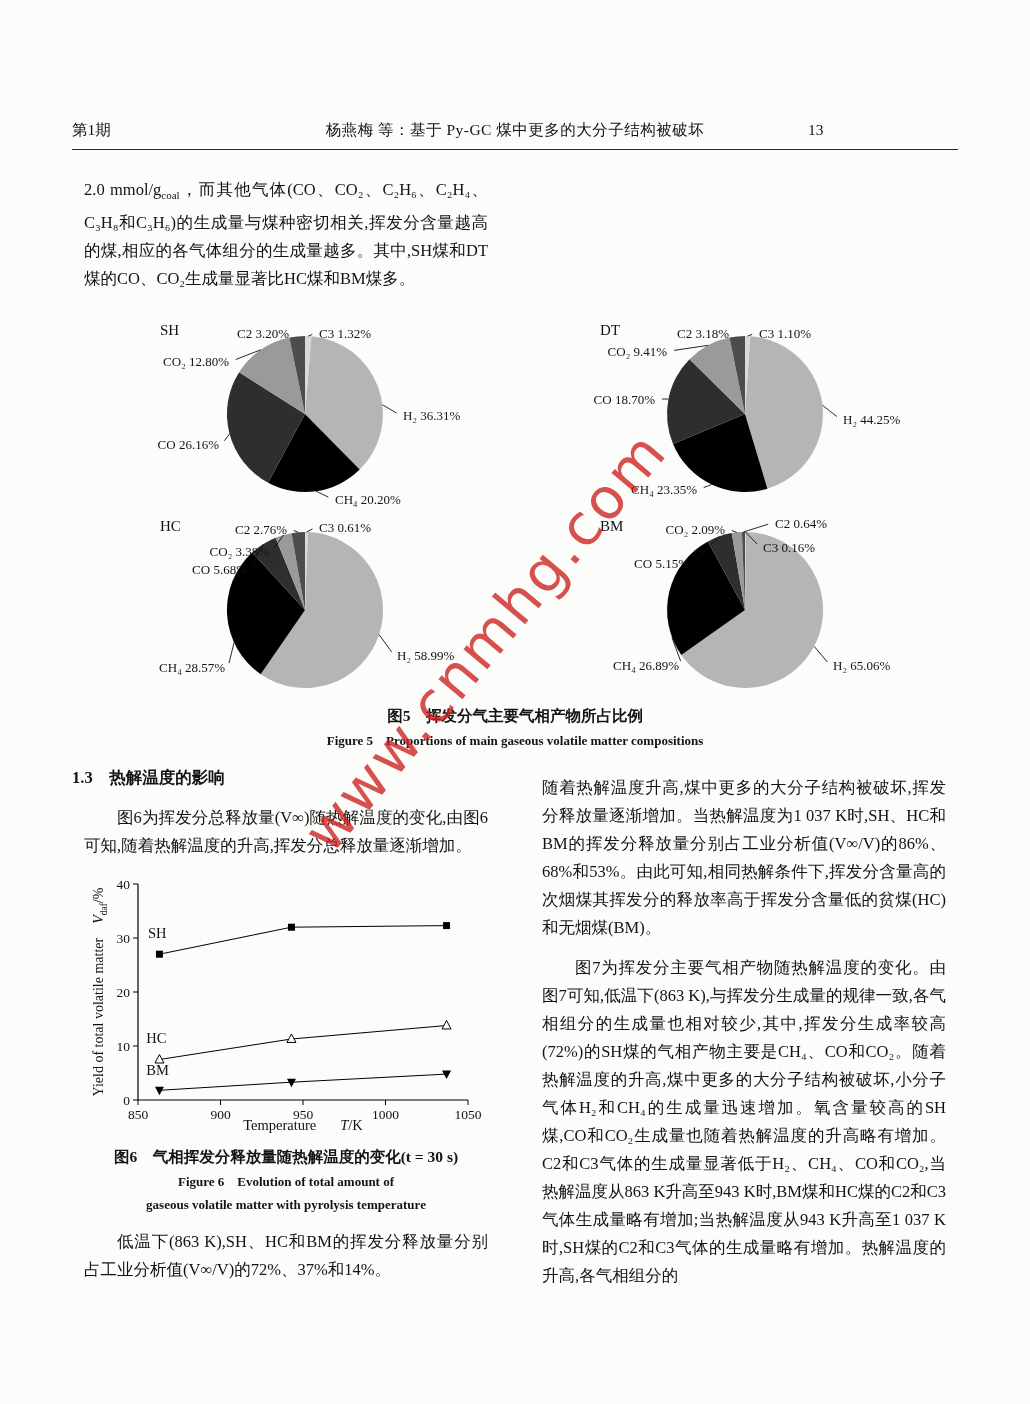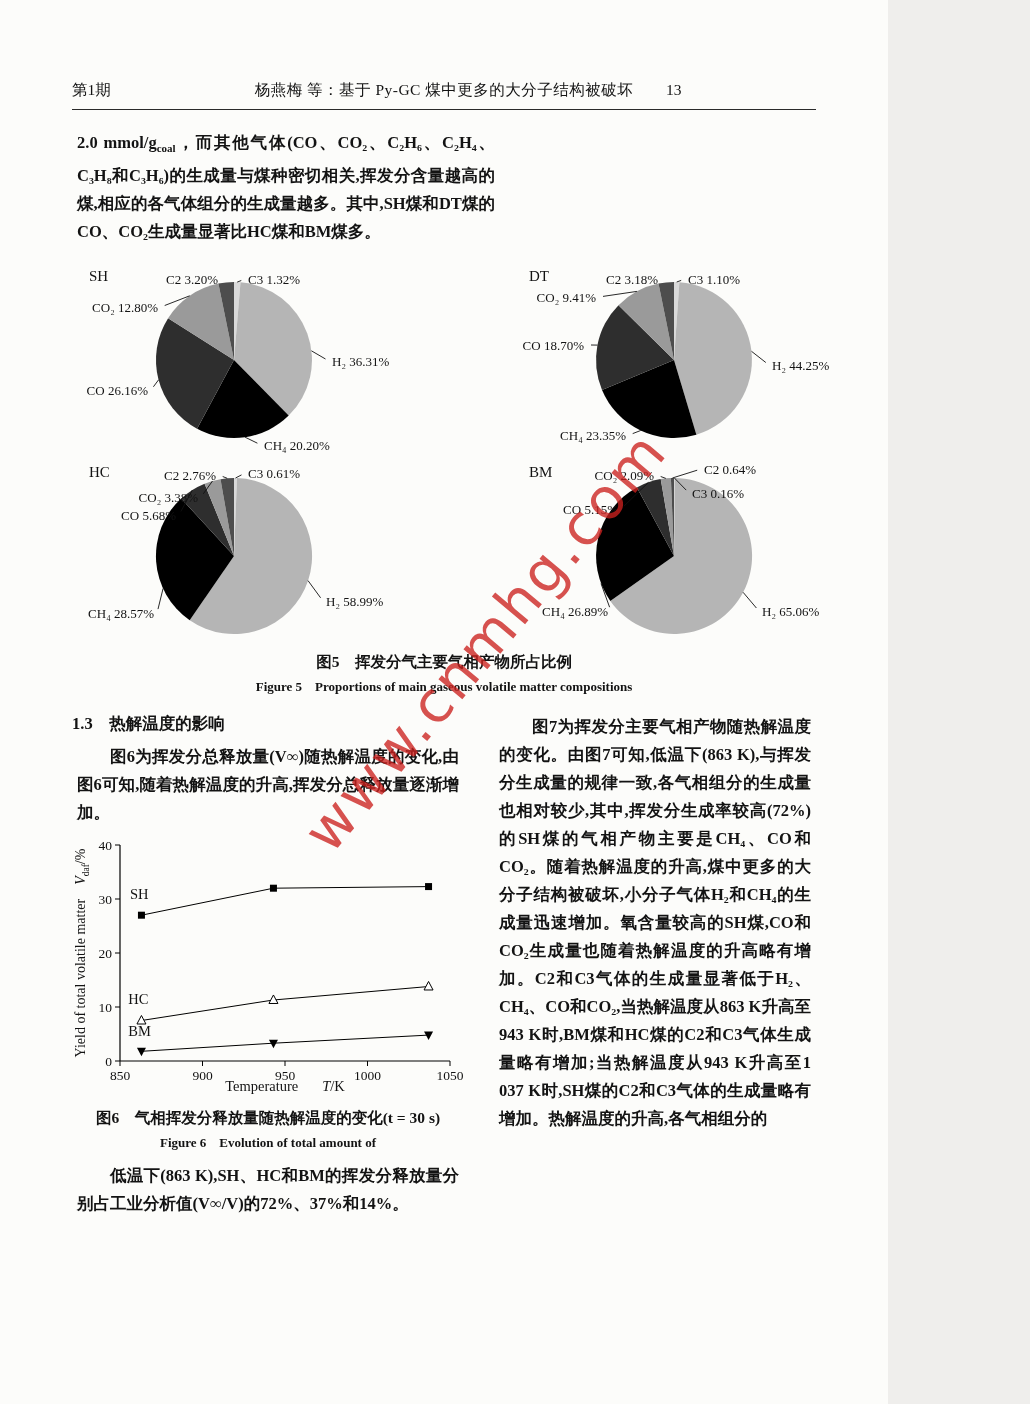--- a/index.html
+++ b/index.html
@@ -1,25 +1,25 @@
 <!DOCTYPE html>
 <html><head>
 <meta charset="utf-8">
 <style>
   *{box-sizing:border-box;margin:0;padding:0;}
   html,body{width:1030px;height:1404px;}
   body{background:#efeeec;font-family:"Liberation Serif","DejaVu Serif",serif;color:#131313;}
-  .page{position:relative;width:888px;height:1404px;background:#fcfcfa;padding:80px 72px 0;overflow:hidden;}
+  .page{position:relative;width:1030px;height:1404px;background:#fcfcfa;padding:120px 72px 0;overflow:hidden;}
   .header{display:flex;align-items:baseline;font-size:15.5px;padding-bottom:8px;border-bottom:1.6px solid #2a2a2a;}
   .header .issue{width:150px;}
   .header .htitle{flex:1;text-align:center;letter-spacing:.5px;}
   .header .pagenum{width:150px;text-align:left;}
   .columns{display:flex;gap:30px;}
   .col{width:428px;font-size:16.5px;line-height:28px;text-align:justify;}
-  .col p{margin:5px;font-weight:bold;}
+  .col p{margin:12px;}
   .indent{text-indent:2em;}
   .columns.top{margin-top:14px;}
   .figure5{margin-top:6px;}
   .pie-grid{display:grid;grid-template-columns:430px 430px;column-gap:10px;justify-content:center;}
   .pie-box{width:430px;height:196px;position:relative;}
   .cap{text-align:center;font-weight:bold;}
   .cap.cn{font-size:15.5px;line-height:26px;text-align:center;}
   .cap.en{font-size:13px;line-height:23px;}
   .columns.bottom{margin-top:10px;}
   h3.sec{font-size:16.5px;line-height:28px;margin:2px 0 2px;font-weight:bold;}
@@ -182,22 +182,24 @@
               <path d="M69.45,223.28 L73.95,214.78 L64.95,214.78 Z" fill="#000"></path>
               <path d="M201.45,215.18 L205.95,206.68 L196.95,206.68 Z" fill="#000"></path>
               <path d="M356.55,207.08 L361.05,198.58 L352.05,198.58 Z" fill="#000"></path>
               <text x="56.25" y="203.16" font-size="14.5">BM</text>
               <text x="213" y="258" text-anchor="middle" font-size="14.5"><tspan>Temperature</tspan><tspan dx="24" font-style="italic">T</tspan><tspan>/K</tspan></text>
               <text transform="translate(13,120) rotate(-90)" text-anchor="middle" font-size="14"><tspan>Yield of total volatile matter</tspan><tspan dx="14" font-style="italic">V</tspan><tspan dy="3.5" font-size="9.5">daf</tspan><tspan dy="-3.5">/%</tspan></text>
             </svg>
           </div>
         <div class="cap cn">图6　气相挥发分释放量随热解温度的变化(t = 30 s)</div>
         <div class="cap en">Figure 6　Evolution of total amount of</div>
+        <div class="cap en">gaseous volatile matter with pyrolysis temperature</div>
       </div>
       <p class="indent">低温下(863 K),SH、HC和BM的挥发分释放量分别占工业分析值(V∞/V)的72%、37%和14%。</p>
     </div>
     <div class="col">
+      <p class="noindent">随着热解温度升高,煤中更多的大分子结构被破坏,挥发分释放量逐渐增加。当热解温度为1 037 K时,SH、HC和BM的挥发分释放量分别占工业分析值(V∞/V)的86%、68%和53%。由此可知,相同热解条件下,挥发分含量高的次烟煤其挥发分的释放率高于挥发分含量低的贫煤(HC)和无烟煤(BM)。</p>
       <p class="indent">图7为挥发分主要气相产物随热解温度的变化。由图7可知,低温下(863 K),与挥发分生成量的规律一致,各气相组分的生成量也相对较少,其中,挥发分生成率较高(72%)的SH煤的气相产物主要是CH₄、CO和CO₂。随着热解温度的升高,煤中更多的大分子结构被破坏,小分子气体H₂和CH₄的生成量迅速增加。氧含量较高的SH煤,CO和CO₂生成量也随着热解温度的升高略有增加。C2和C3气体的生成量显著低于H₂、CH₄、CO和CO₂,当热解温度从863 K升高至943 K时,BM煤和HC煤的C2和C3气体生成量略有增加;当热解温度从943 K升高至1 037 K时,SH煤的C2和C3气体的生成量略有增加。热解温度的升高,各气相组分的</p>
     </div>
   </div>
 
   <div class="watermark">www.cnmhg.com</div>
 </div>
 
 </body></html>

